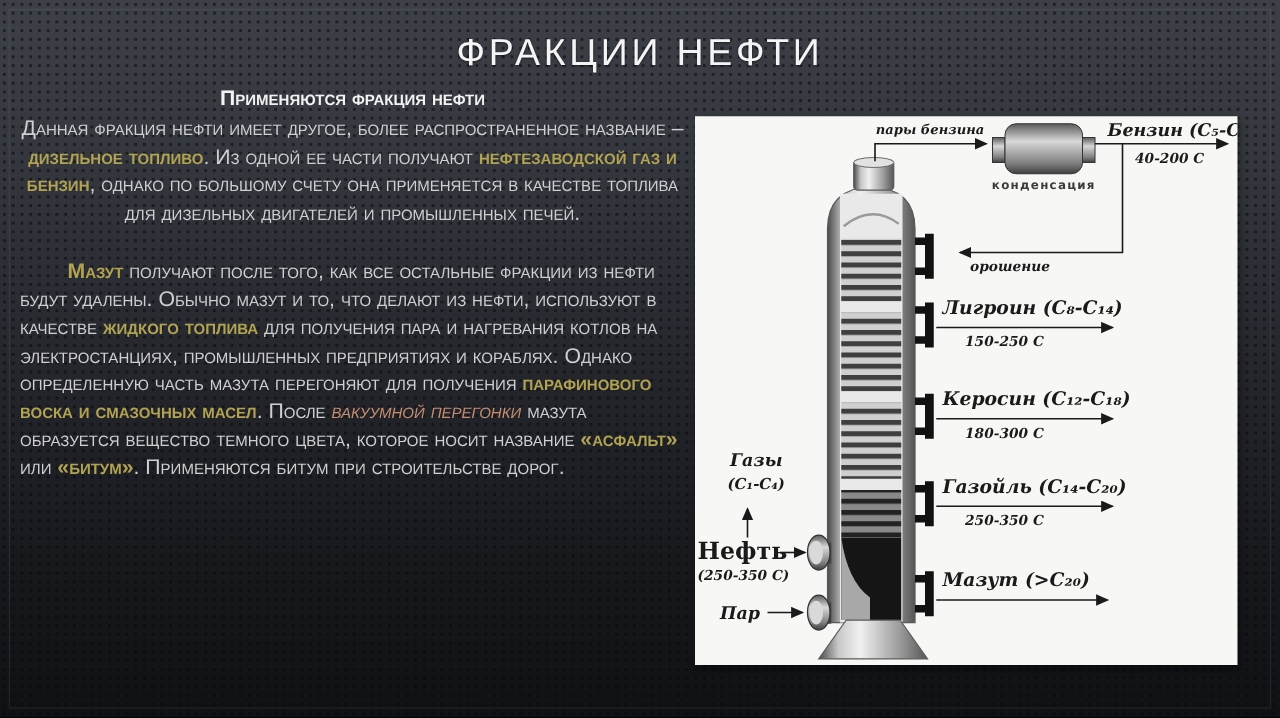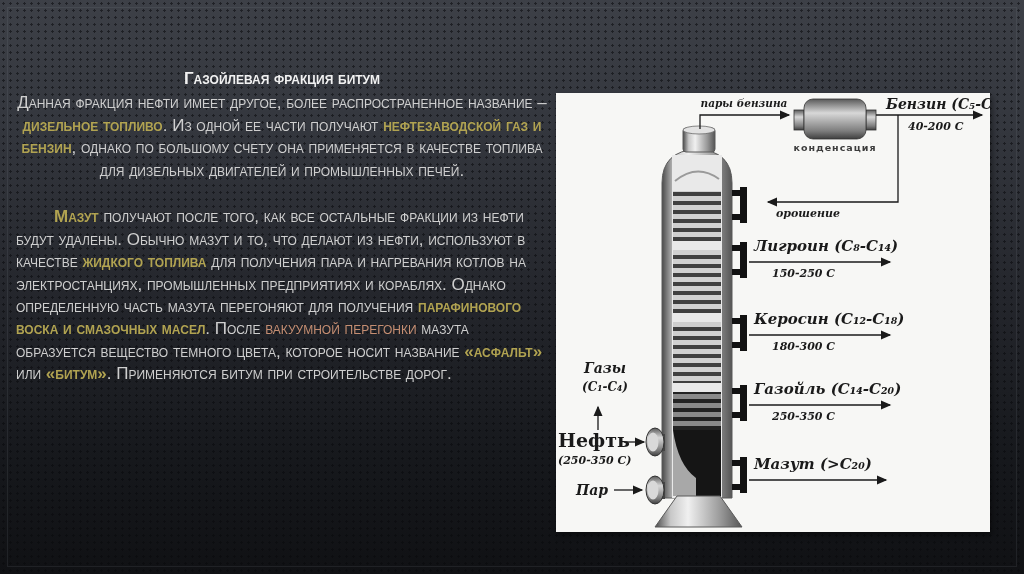--- a/index.html
+++ b/index.html
@@ -23,41 +23,42 @@
     font-variant:small-caps;color:#cfcfcf;font-size:17px;line-height:1.32;
   }
   .text-heading{
     text-align:center;font-weight:bold;color:#f2f2f2;font-size:17px;margin:0 0 2px 0;
   }
   .para{margin:0;}
   .para-1{text-align:center;}
   .para-2{margin-top:24px;text-align:left;text-indent:38px;}
   .seg-base{color:#cfcfcf;}
   .seg-accent{color:#b1a351;font-weight:bold;}
-  .seg-accent2{color:#c58e72;}
+  .seg-accent2{color:#c58e72;font-style:italic;}
   .panel{
     position:absolute;left:556px;top:93px;width:434px;height:439px;
     background:#f7f7f5;box-shadow:2px 3px 6px rgba(0,0,0,.45);
   }
   .panel svg{display:block;}
   text{fill:#1a1a1a;}
   .lbl-serif{font-family:"DejaVu Serif",serif;font-style:italic;font-weight:bold;}
   .lbl-small{font-family:"DejaVu Serif",serif;font-style:italic;font-weight:bold;}
   .lbl-cond{font-family:"DejaVu Sans",sans-serif;font-weight:bold;letter-spacing:1px;fill:#3c3c3c;}
   .diag-line{stroke:#1a1a1a;stroke-width:1.3;fill:none;}
 </style>
 </head>
 <body>
 
 <div class="slide">
   <div class="frame"></div>
 
+  <div class="slide-title">Фракции нефти</div>
 
   <div class="text-block">
-    <h2 class="text-heading">Газойлевая фракция битум</h2>
+    <h2 class="text-heading">Применяются фракция нефти</h2>
     <p class="para para-1"><span class="seg-base">Данная фракция нефти имеет другое, более распространенное название – </span><span class="seg-accent">дизельное топливо</span><span class="seg-base">. Из одной ее части получают </span><span class="seg-accent">нефтезаводской газ и бензин</span><span class="seg-base">, однако по большому счету она применяется в качестве топлива для дизельных двигателей и промышленных печей.</span></p>
     <p class="para para-2"><span class="seg-accent">Мазут</span><span class="seg-base"> получают после того, как все остальные фракции из нефти будут удалены. Обычно мазут и то, что делают из нефти, используют в качестве </span><span class="seg-accent">жидкого топлива</span><span class="seg-base"> для получения пара и нагревания котлов на электростанциях, промышленных предприятиях и кораблях. Однако определенную часть мазута перегоняют для получения </span><span class="seg-accent">парафинового воска и смазочных масел</span><span class="seg-base">. После </span><span class="seg-accent2">вакуумной перегонки</span><span class="seg-base"> мазута образуется вещество темного цвета, которое носит название </span><span class="seg-accent">«асфальт»</span><span class="seg-base"> или </span><span class="seg-accent">«битум»</span><span class="seg-base">. Применяются битум при строительстве дорог.</span></p>
   </div>
 
   <div class="panel">
     <svg width="434" height="439" viewBox="0 0 434 439">
       <defs>
         <linearGradient id="met" x1="0" y1="0" x2="1" y2="0">
           <stop offset="0" stop-color="#4a4a4a"></stop>
           <stop offset="0.18" stop-color="#c8c8c8"></stop>

